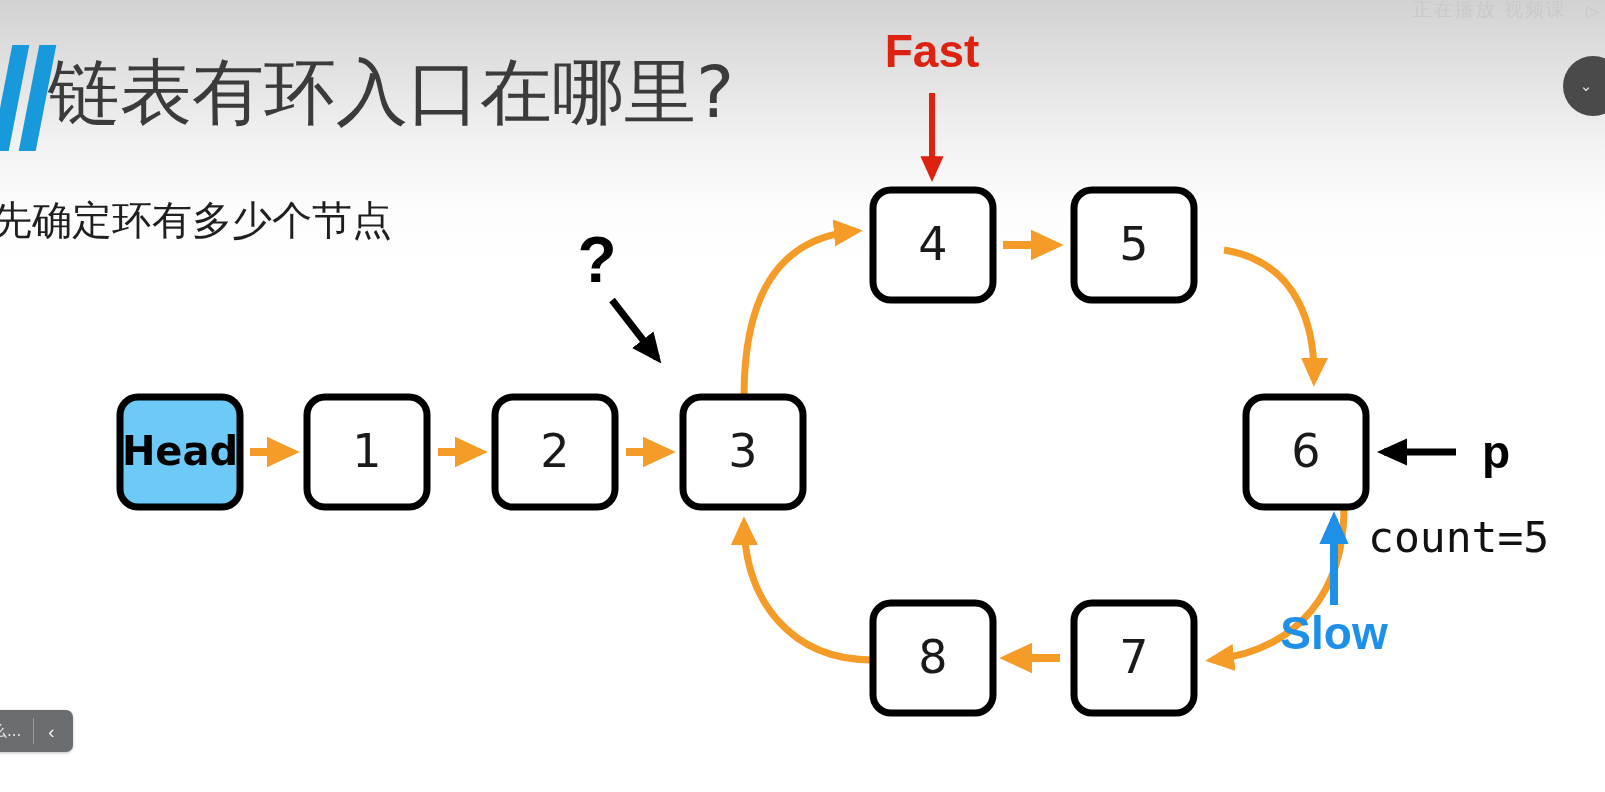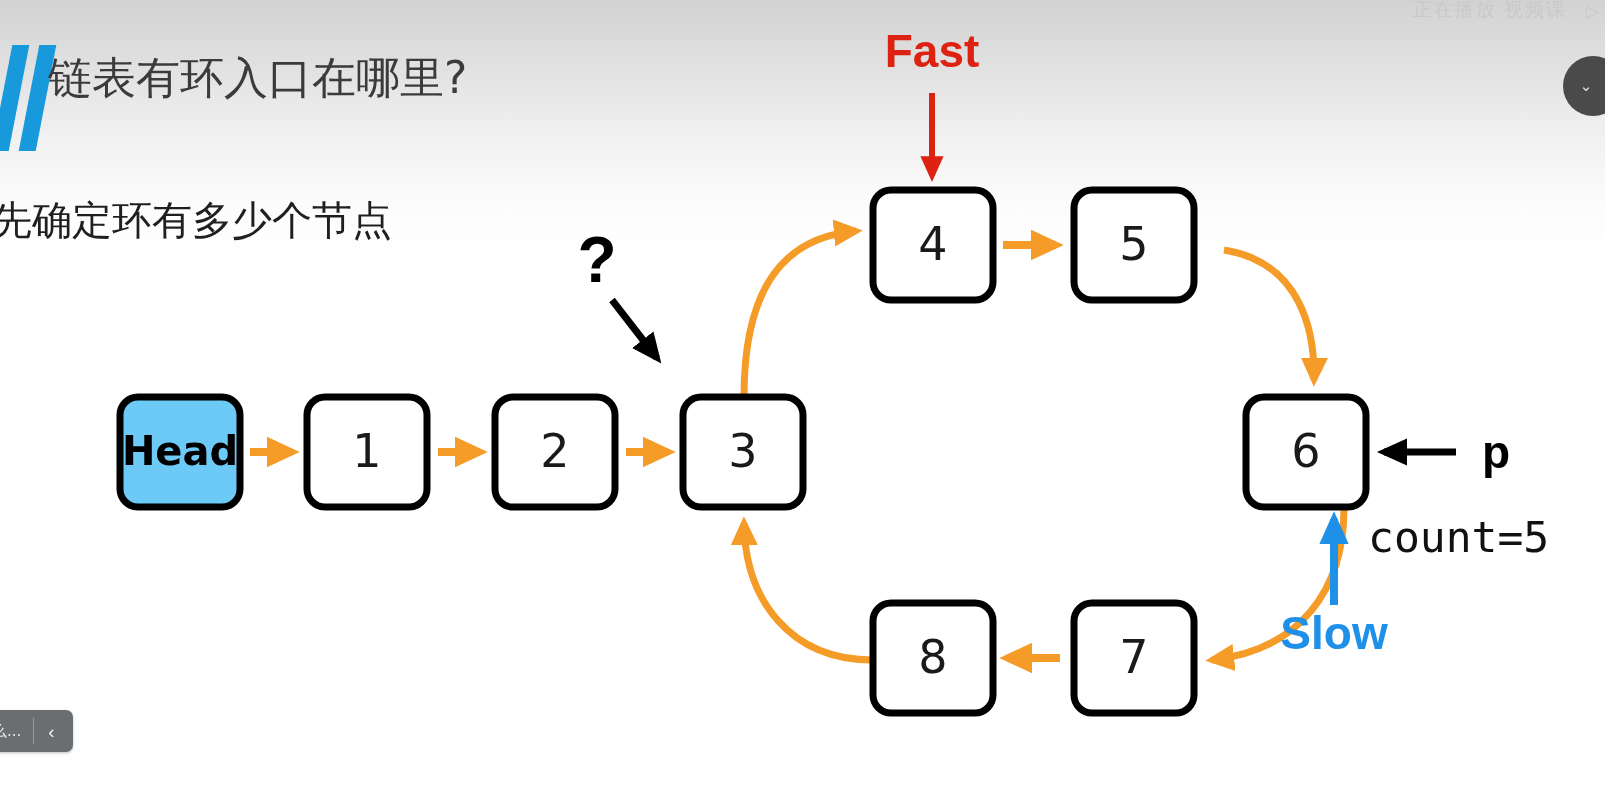--- a/index.html
+++ b/index.html
@@ -57,21 +57,21 @@
     background: #1899db;
     transform: skewX(-11deg);
   }
   #logo-bar-1 { left: 2px;  top: 45px; }
   #logo-bar-2 { left: 29px; top: 45px; }
   
   #page-title {
     position: absolute;
     left: 48px;
     top: 56px;
-    font-size: 44px;
+    font-size: 72px;
     line-height: 1;
     color: #3b3b3b;
     font-family: "DejaVu Sans", "Liberation Sans", sans-serif;
     font-weight: 400;
     white-space: nowrap;
   }
   #page-subtitle {
     position: absolute;
     left: -8px;
     top: 200px;

